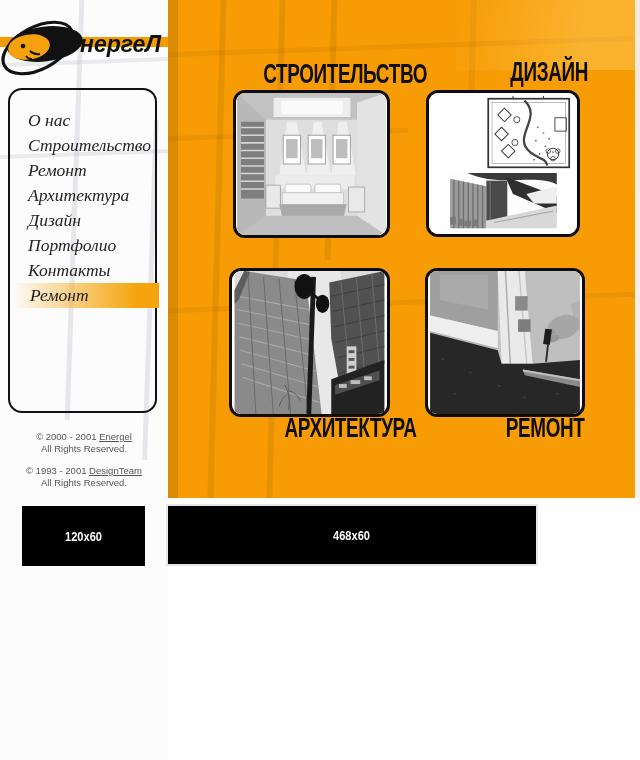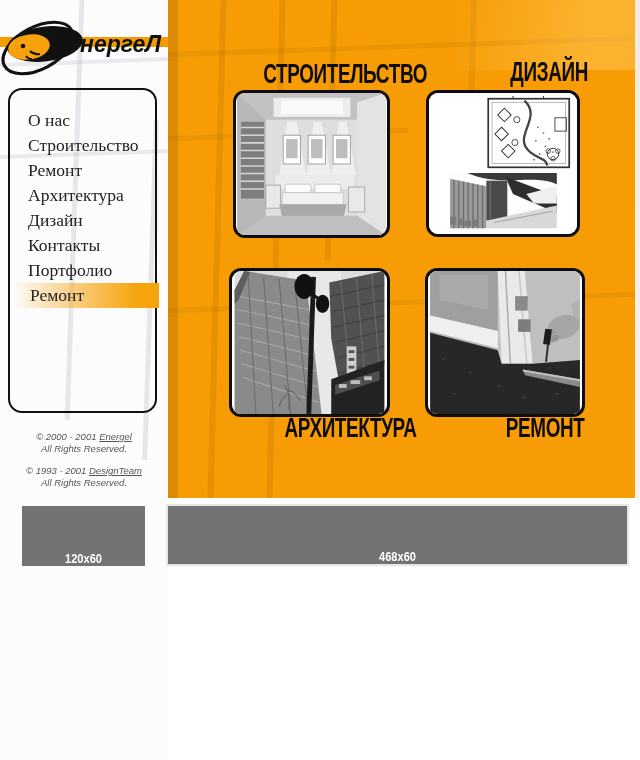--- a/index.html
+++ b/index.html
@@ -37,20 +37,21 @@
     border:2px solid #111; border-radius:14px;
     background:transparent;
     padding-top:18px;
   }
   .menu-item {
     position:relative; height:25px; line-height:25px;
     padding-left:18px;
     font-family:"Liberation Serif", serif;
     font-size:17.5px; color:#222; cursor:pointer;
     white-space:nowrap;
+    font-style:italic;
   }
   .menu-item.active {
     margin-left:2px; margin-right:-4px;
     background-image:linear-gradient(to right, rgba(255,255,255,0.05), rgba(247,164,13,0.55) 45%, #f6a40d 85%);
   }
 
   .express {
     position:absolute; left:0; top:330px; width:168px; height:90px; cursor:pointer;
   }
   .express-circle {
@@ -63,21 +64,20 @@
     position:absolute; left:56px; top:21px;
     font-family:"Liberation Serif", serif;
     font-size:19px; line-height:22px; color:#1c1c1c;
   }
 
   .copyright {
     position:absolute; left:0; top:431px; width:168px;
     text-align:center; color:#555;
     font-size:9.5px; line-height:12px;
     font-family:"Liberation Sans", sans-serif;
-    font-style:italic;
   }
   .copy-block { margin-bottom:10px; }
   .copy-link { color:#555; text-decoration:underline; cursor:pointer; }
 
   
   .main {
     position:absolute; left:168px; top:0; width:467px; height:498px;
     background:#f79c04; overflow:hidden;
   }
   .tex-v { position:absolute; top:0; width:6px; height:498px; background:rgba(90,45,0,0.10); transform:rotate(1.5deg); }
@@ -113,29 +113,29 @@
     overflow:hidden; background:#ffffff; cursor:pointer;
   }
   .thumb svg { display:block; }
   .thumb-construction { left:65px; top:90px;  width:157px; height:148px; }
   .thumb-design       { left:258px; top:90px; width:154px; height:147px; }
   .thumb-architecture { left:61px; top:268px; width:161px; height:149px; }
   .thumb-repair       { left:257px; top:268px; width:160px; height:149px; }
 
   
   .banner {
-    position:absolute; background:#737373;
-    display:flex; align-items:flex-end; justify-content:center;
+    position:absolute; background:#000000;
+    display:flex; align-items:center; justify-content:center;
     color:#ffffff; font-weight:bold; font-size:13.5px;
     font-family:"Liberation Sans", sans-serif;
     cursor:pointer;
   }
   .banner > span { display:inline-block; transform:scaleX(0.82); }
   .banner-small { left:22px; top:506px; width:123px; height:60px; }
-  .banner-large { left:166px; top:504px; width:463px; height:62px; border:2px solid #e6e6e6; }
+  .banner-large { left:166px; top:504px; width:372px; height:62px; border:2px solid #e6e6e6; }
 </style>
 </head>
 <body>
 
 <div class="page">
 
   <aside class="sidebar">
     <div class="pane-line-v pv1"></div>
     <div class="pane-line-v pv2"></div>
     <div class="pane-line-h ph1"></div>
@@ -154,22 +154,22 @@
       </svg>
       <span class="logo-text">нергеЛ</span>
     </div>
 
     <nav class="menu-box">
       <div class="menu-item">О  нас</div>
       <div class="menu-item">Строительство</div>
       <div class="menu-item">Ремонт</div>
       <div class="menu-item">Архитектура</div>
       <div class="menu-item">Дизайн</div>
+      <div class="menu-item">Портфолио</div>
       <div class="menu-item">Контакты</div>
-      <div class="menu-item">Портфолио</div>
       <div class="menu-item active">Ремонт</div>
     </nav>
 
 
     <div class="copyright">
       <div class="copy-block">
         <span>© 2000 - 2001 </span><a class="copy-link">Energel</a><br>
         <span>All Rights Reserved.</span>
       </div>
       <div class="copy-block">

